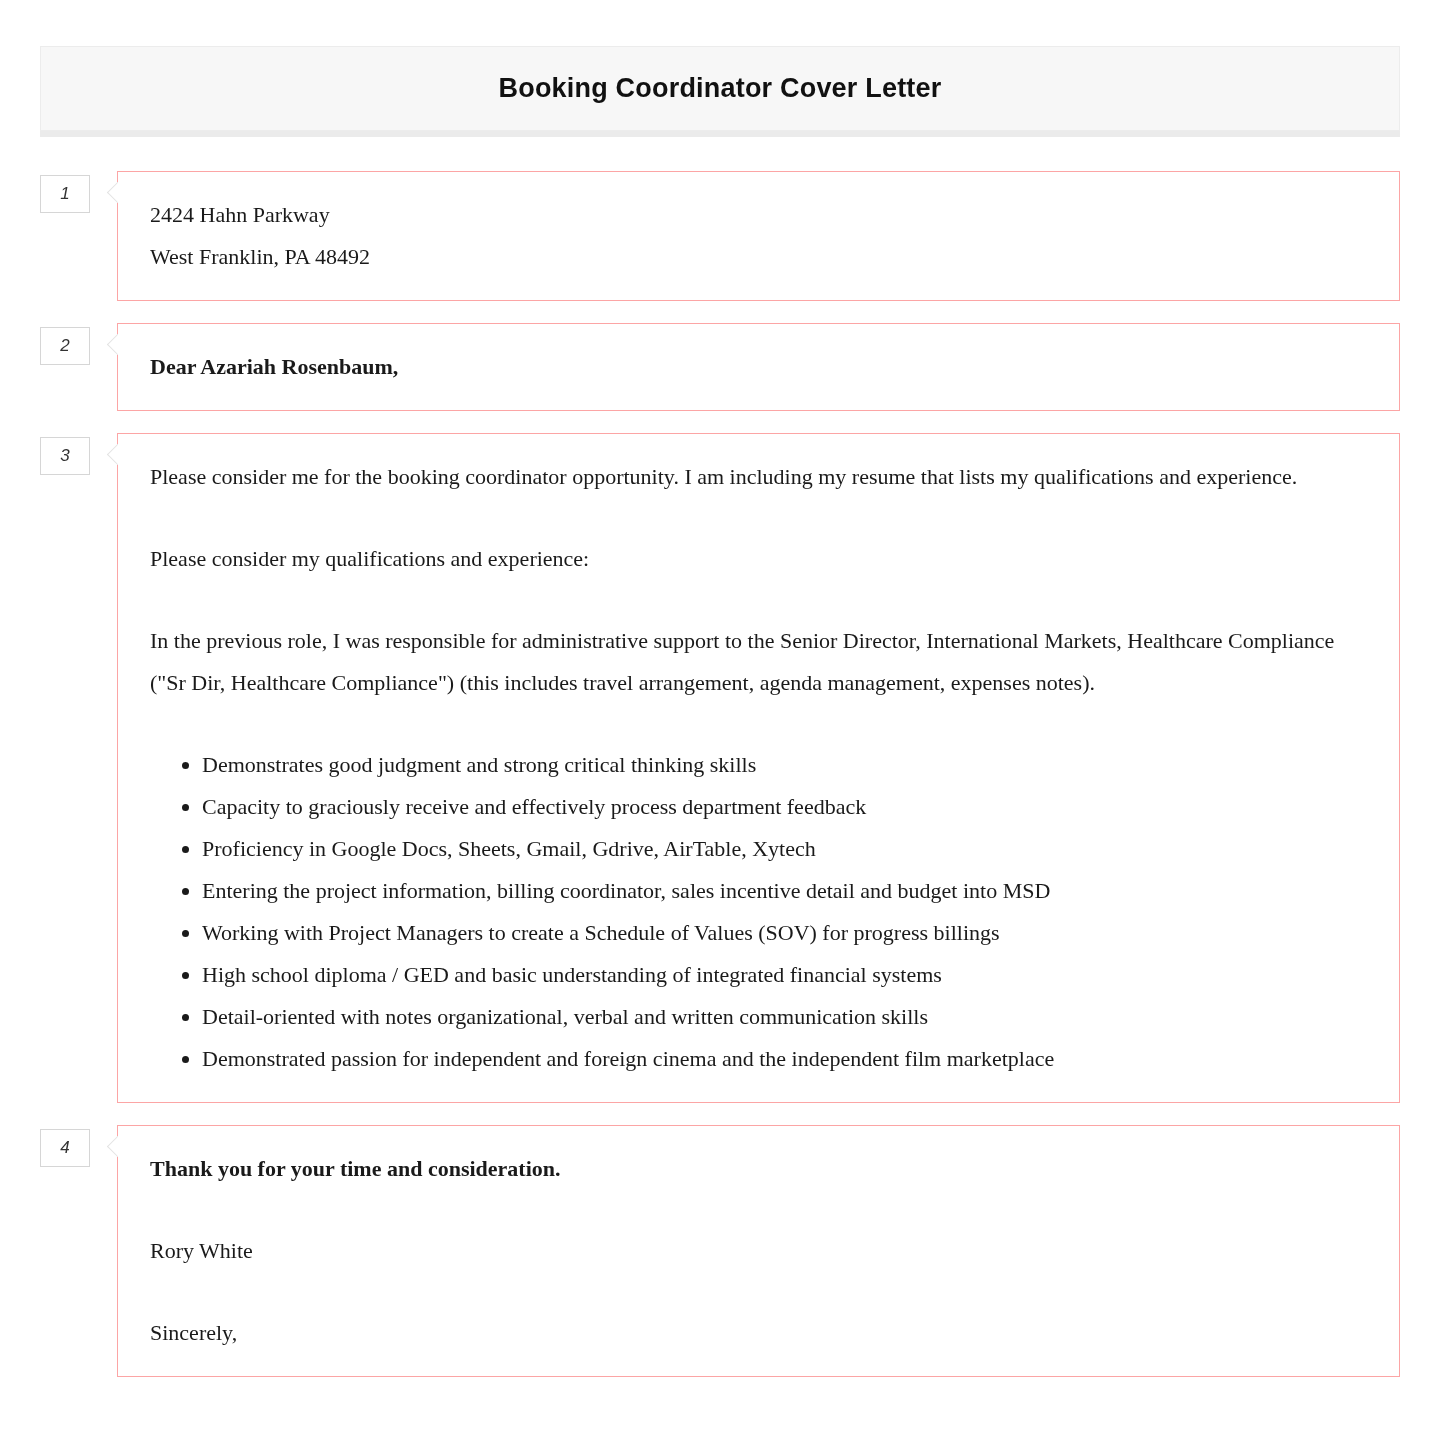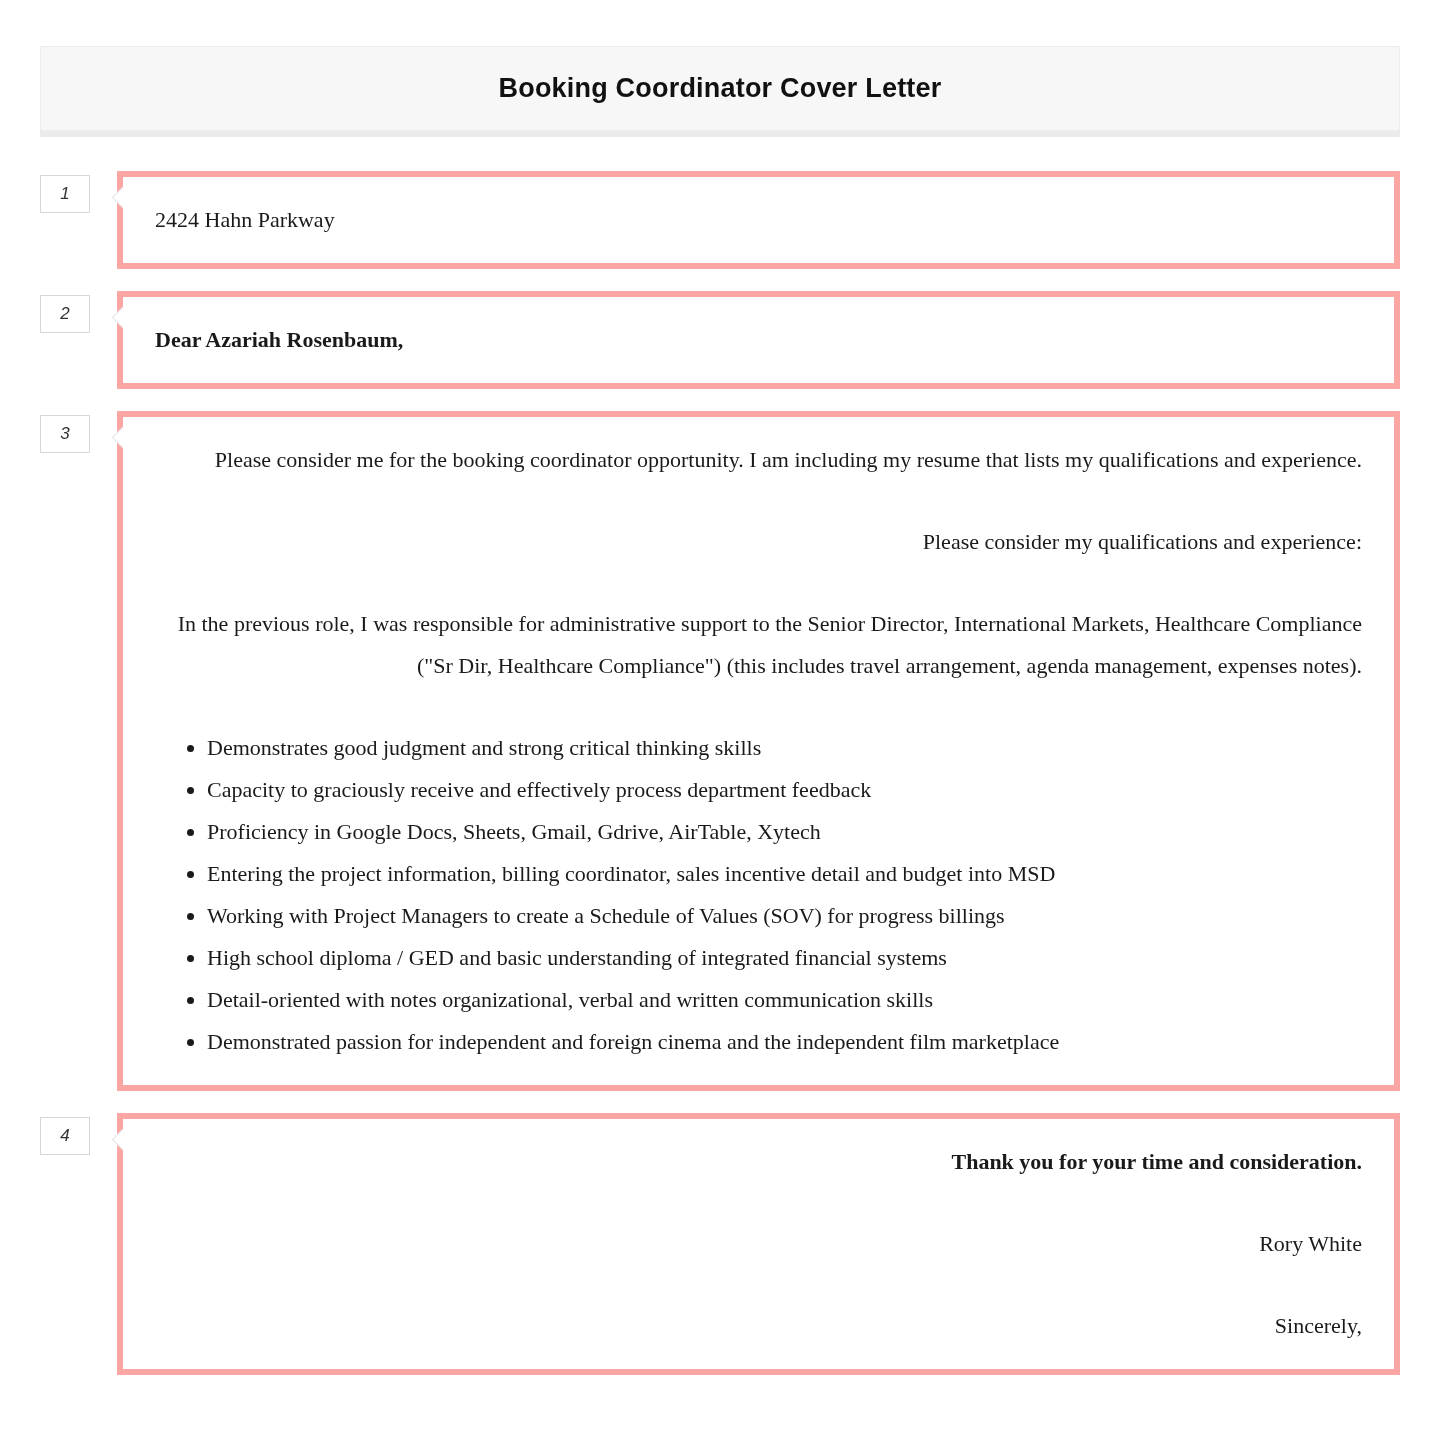--- a/index.html
+++ b/index.html
@@ -54,40 +54,40 @@
     font-style: italic;
     font-size: 17px;
     color: #333;
     margin-top: 4px;
   }
 
   .panel {
     position: relative;
     flex: 1;
     margin-left: 27px;
-    border: 6px solid #fca5a5;
+    border: 1px solid #fca5a5;
     background: #ffffff;
     padding: 22px 32px;
     font-size: 22px;
     line-height: 42px;
   }
   .panel::before {
     content: "";
     position: absolute;
     left: -8px;
     top: 13px;
     width: 14px;
     height: 14px;
     background: #ffffff;
     border-left: 1px solid #e3e3e3;
     border-bottom: 1px solid #e3e3e3;
     transform: rotate(45deg);
   }
 
-  .panel p { margin: 0; text-align: right; }
+  .panel p { margin: 0; }
   .panel p + p { margin-top: 40px; }
 
   .bold-line { font-weight: 700; }
 
   .panel ul {
     margin-top: 40px;
     padding-left: 52px;
   }
   .panel ul li {
     line-height: 42px;
@@ -101,20 +101,21 @@
 <div class="page">
 
   <div class="header-bar">
     <h1>Booking Coordinator Cover Letter</h1>
   </div>
 
   <div class="section-row">
     <div class="num-box">1</div>
     <div class="panel">
       <div>2424 Hahn Parkway</div>
+      <div>West Franklin, PA 48492</div>
     </div>
   </div>
 
   <div class="section-row">
     <div class="num-box">2</div>
     <div class="panel">
       <div class="bold-line">Dear Azariah Rosenbaum,</div>
     </div>
   </div>
 

